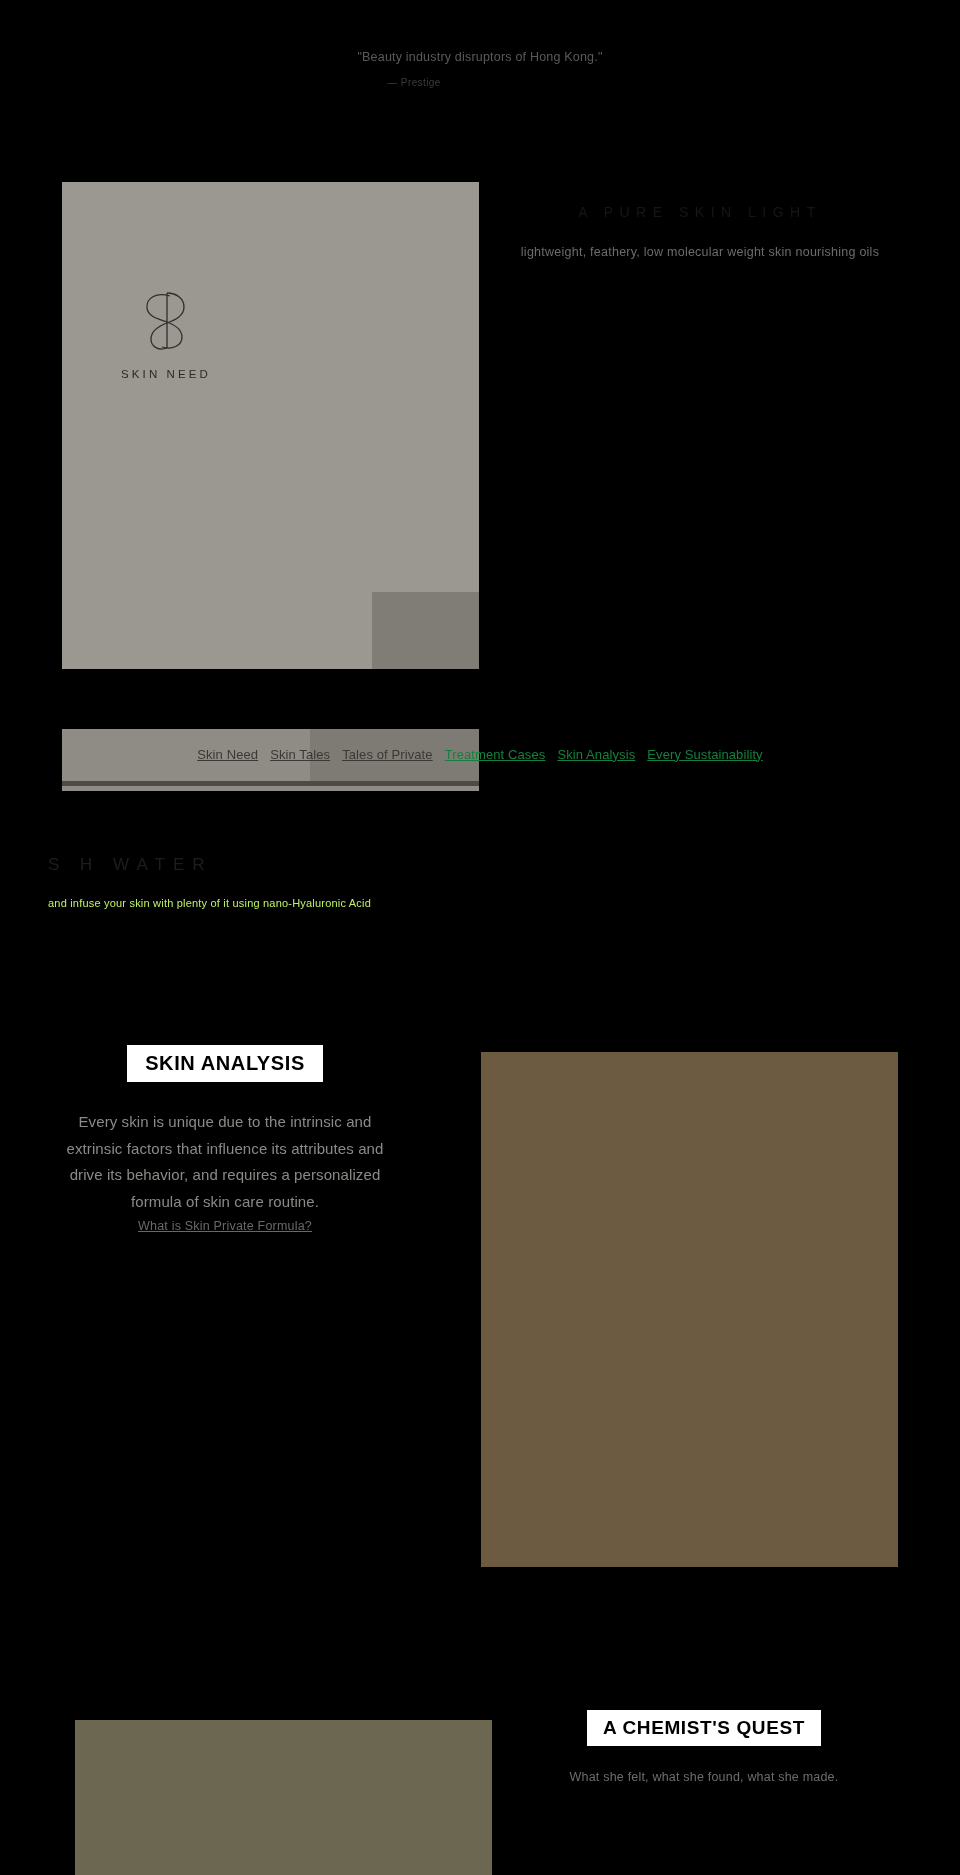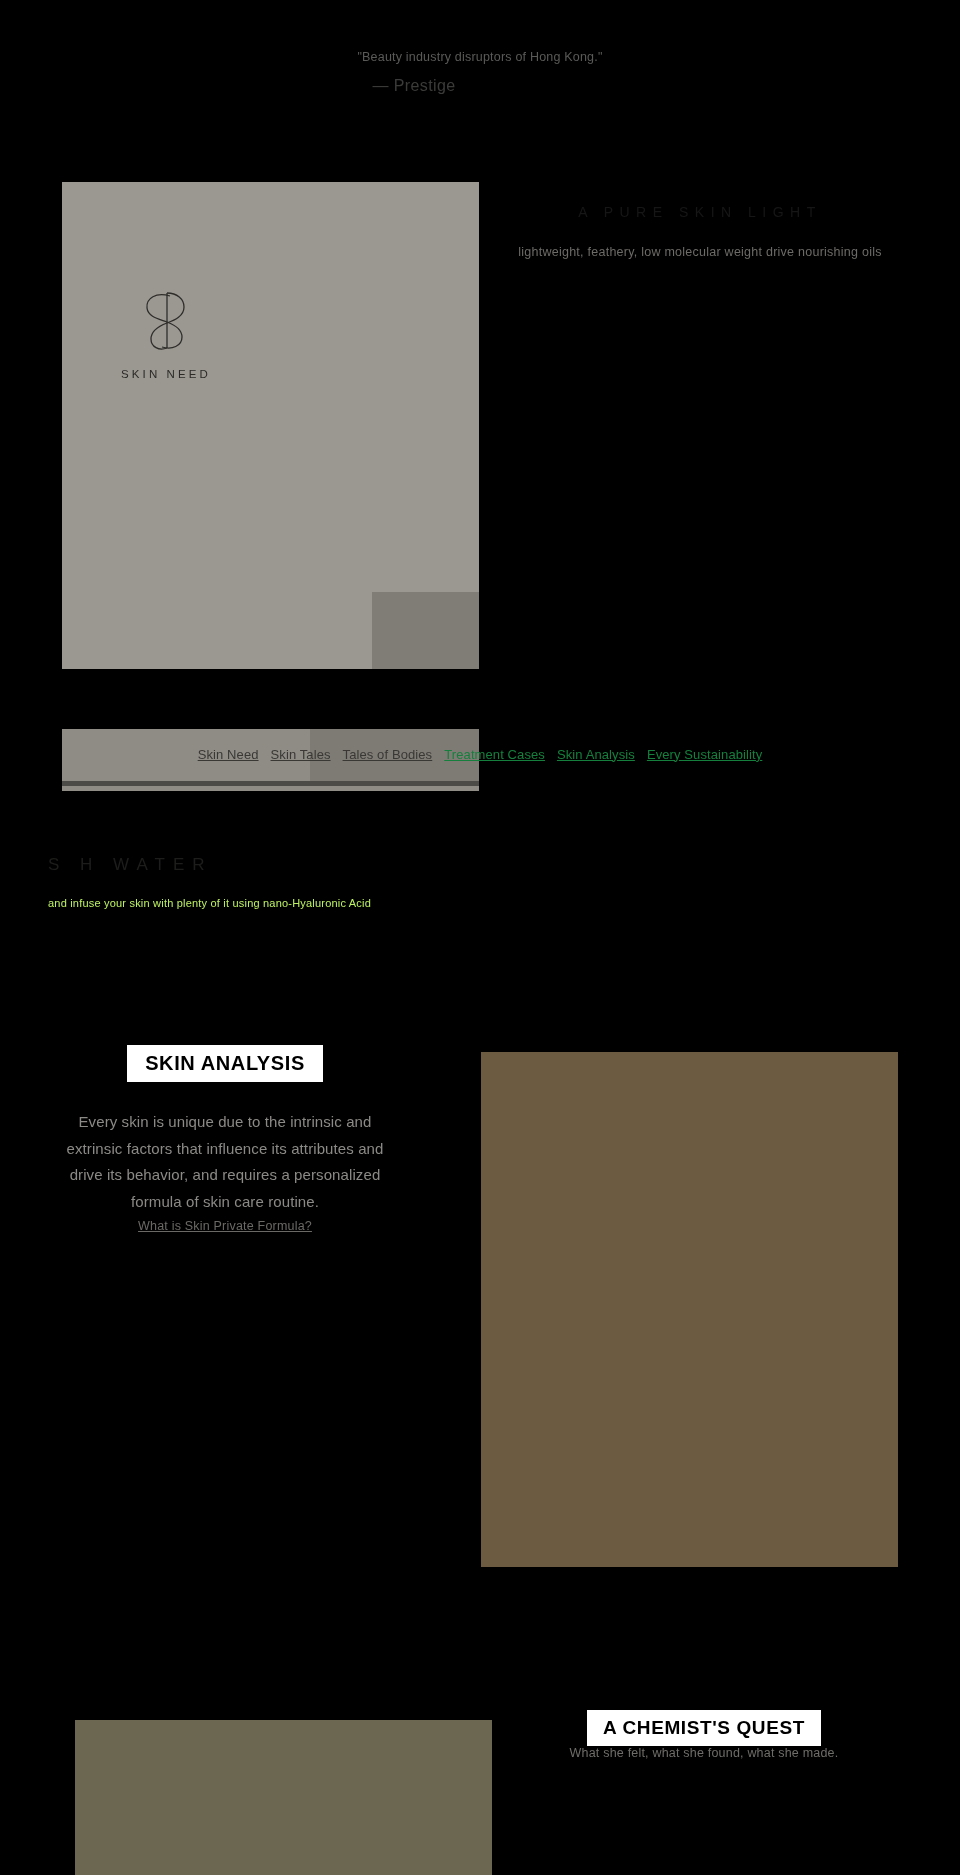--- a/index.html
+++ b/index.html
@@ -32,21 +32,21 @@
     width: 960px;
     font-size: 12.5px;
     letter-spacing: 0.2px;
     color: #5a5a58;
     font-family: "Liberation Sans", sans-serif;
   }
   .press-source {
     position: absolute;
     left: 0; top: 77px;
     width: 828px;
-    font-size: 16px;
+    font-size: 10px;
     letter-spacing: 0.4px;
     color: #3b3b39;
   }
 
   
   .hero {
     position: absolute;
     left: 0; top: 150px;
     width: 960px;
     height: 530px;
@@ -230,20 +230,21 @@
     background: #6b6750;
   }
   .chemist-right {
     position: absolute;
     left: 481px; top: 0;
     width: 420px;
     text-align: center;
   }
   .chemist-right .badge { font-size: 19px; padding: 8px 16px 9px 16px; }
   .chemist-sub {
+    margin-top: 24px;
     font-size: 12.5px;
     letter-spacing: 0.2px;
     color: #6f6d69;
   }
 </style>
 </head>
 <body>
 
 <div class="page">
 
@@ -264,32 +265,32 @@
             <path d="M27 33 C19 36 11 41 11 49 C11 57 19 61 27 58" fill="none" stroke="#2f2d2a" stroke-width="1.3"></path>
           </svg>
         </div>
         <div class="brand-word">SKIN NEED</div>
       </div>
       <div class="hero-media-overlay"></div>
     </div>
 
     <div class="hero-text">
       <div class="hero-eyebrow">A PURE SKIN LIGHT</div>
-      <div class="hero-sub">lightweight, feathery, low molecular weight drive nourishing oils</div>
+      <div class="hero-sub">lightweight, feathery, low molecular weight skin nourishing oils</div>
     </div>
   </div>
 
   <div class="hero-bottom-bar"></div>
   <div class="hero-bottom-bar2"></div>
   <div class="hero-rule"></div>
 
   <nav class="navbar">
     <a class="nav-item on-light" href="#">Skin Need</a>
     <a class="nav-item on-light" href="#">Skin Tales</a>
-    <a class="nav-item on-light" href="#">Tales of Bodies</a>
+    <a class="nav-item on-light" href="#">Tales of Private</a>
     <a class="nav-item on-dark" href="#">Treatment Cases</a>
     <a class="nav-item on-dark" href="#">Skin Analysis</a>
     <a class="nav-item on-dark" href="#">Every Sustainability</a>
   </nav>
 
   <section class="hydra">
     <div class="hydra-title">S H WATER</div>
     <div class="hydra-sub">and infuse your skin with plenty of it using nano-Hyaluronic Acid</div>
   </section>
 

